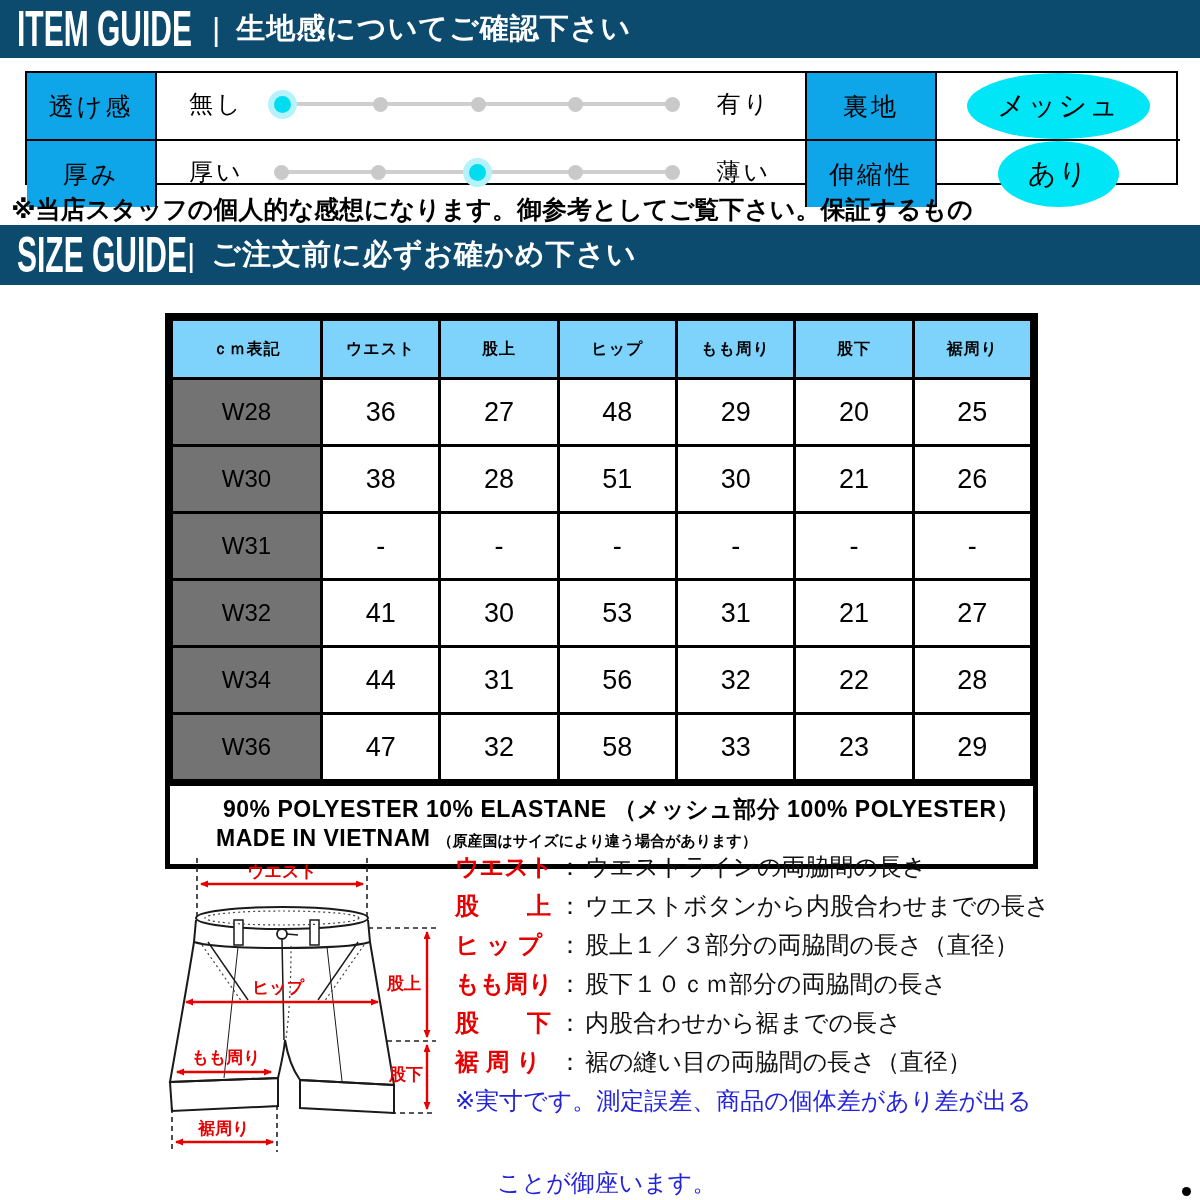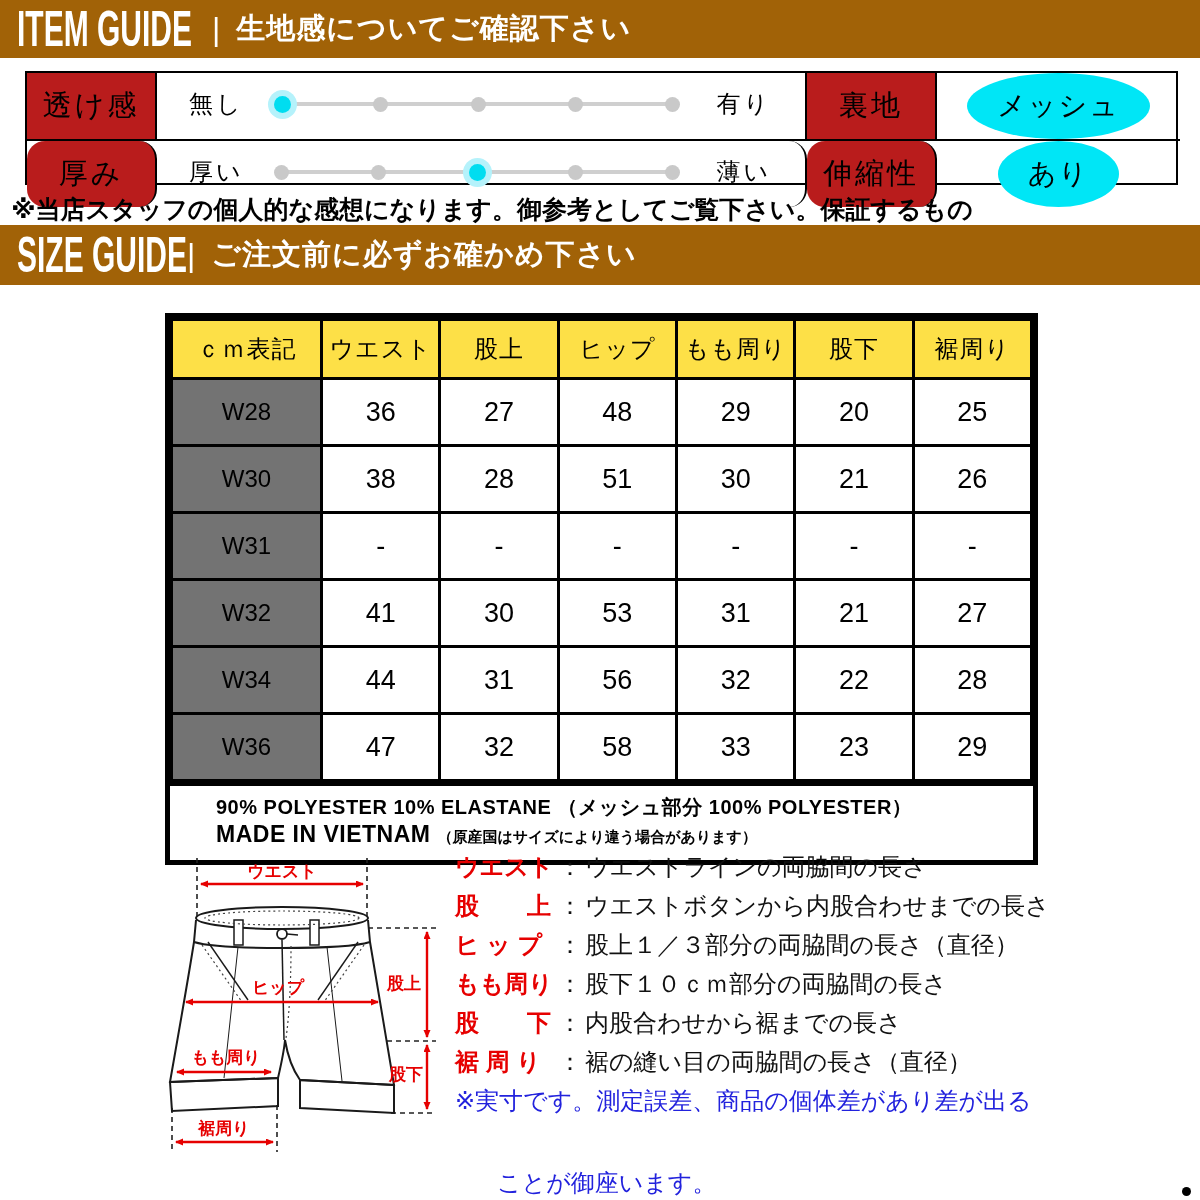--- a/index.html
+++ b/index.html
@@ -1,41 +1,41 @@
 <!DOCTYPE html>
 <html><head>
 <meta charset="utf-8">
 <style>
   html,body{margin:0;padding:0;background:#fff;}
   #page{position:relative;width:1200px;height:1200px;background:#fff;overflow:hidden;
         font-family:"Liberation Sans","DejaVu Sans",sans-serif;color:#000;}
 
   
-  .guide-bar{position:absolute;left:0;width:1200px;background:#a16207;color:#fff;
+  .guide-bar{position:absolute;left:0;width:1200px;background:#0c4a6e;color:#fff;
              display:flex;align-items:center;}
   #item-bar{top:0;height:58px;}
   #size-bar{top:225px;height:60px;}
   .bar-title-box{margin-left:17px;overflow:visible;white-space:nowrap;}
   #item-bar .bar-title-box{width:185px;}
   #size-bar .bar-title-box{width:160px;}
   .bar-title{display:inline-block;font-size:50px;font-weight:bold;line-height:1;
              transform:scaleX(0.60);transform-origin:left center;letter-spacing:0px;}
   .bar-divider{font-size:32px;font-weight:normal;margin:0 16px 0 10px;}
   .bar-subtitle{font-size:29px;font-weight:bold;letter-spacing:1px;}
 
   
   #item-table{position:absolute;left:25px;top:71px;width:1153px;height:114px;
               display:grid;grid-template-columns:130px 650px 130px 243px;
               grid-template-rows:1fr 1fr;border:2px solid #000;box-sizing:border-box;}
   #item-table>div{border-right:2px solid #000;border-bottom:2px solid #000;
                   display:flex;align-items:center;box-sizing:border-box;}
   #item-table>div:nth-child(4n){border-right:none;}
-  #item-table>div:nth-child(n+5){border-bottom:none;border-radius:18px;}
-  .cell-label,.cell-attr-label{background:#b91c1c;justify-content:center;
-                               font-size:29px;letter-spacing:3px;}
+  #item-table>div:nth-child(n+5){border-bottom:none;}
+  .cell-label,.cell-attr-label{background:#0ea5e9;justify-content:center;
+                               font-size:25px;letter-spacing:3px;}
   .cell-slider{padding:0 34px 4px 32px;justify-content:space-between;}
   .end-label{font-size:24px;letter-spacing:3px;white-space:nowrap;}
   .track{flex:1;position:relative;display:flex;justify-content:space-between;
          align-items:center;margin:0 36px 0 30px;height:30px;}
   .track::before{content:"";position:absolute;left:7px;right:7px;top:50%;height:4px;
                  background:#cfcfcf;transform:translateY(-50%);}
   .dot{width:15px;height:15px;border-radius:50%;background:#c9c9c9;position:relative;z-index:1;}
   .dot.active{width:17px;height:17px;background:#00ddf0;box-shadow:0 0 0 6px #b5f2fb;}
   .cell-attr-value{justify-content:center;}
   .value-pill{background:#00e6f6;border-radius:50%;padding:14px 30px;font-size:28px;
@@ -43,25 +43,25 @@
 
   
   #item-note{position:absolute;top:193px;left:0;width:984px;text-align:center;
              font-size:25px;font-weight:bold;letter-spacing:0px;}
 
   
   #size-table{position:absolute;left:165px;top:313px;width:873px;
               border:5px solid #000;box-sizing:border-box;}
   #size-table table{width:100%;border-collapse:collapse;table-layout:fixed;}
   #size-table th,#size-table td{border:3px solid #000;text-align:center;padding:0;}
-  #size-table th{background:#fde047;height:56px;font-size:24px;font-weight:normal;letter-spacing:1px;}
+  #size-table th{background:#7dd3fc;height:56px;font-size:16px;font-weight:bold;letter-spacing:1px;}
   #size-table td{height:64px;font-size:27px;font-weight:normal;background:#fff;}
   #size-table td.size-col{background:#737373;font-size:24px;}
   .material{border-top:4px solid #000;padding:8px 6px 12px 46px;background:#fff;}
-  .material-line1{font-size:20px;font-weight:bold;letter-spacing:0.5px;}
+  .material-line1{font-size:23px;font-weight:bold;letter-spacing:0.5px;text-align:center;}
   .material-line2{font-size:23px;font-weight:bold;letter-spacing:0.5px;}
   .material-line2 .small-note{font-size:15px;font-weight:bold;letter-spacing:0px;margin-top:7px;}
 
   
   #diagram{position:absolute;left:150px;top:850px;width:310px;height:335px;}
 
   
   #definitions{position:absolute;left:455px;top:847px;width:745px;}
   .def-line{height:39px;display:flex;align-items:center;font-size:24px;white-space:nowrap;}
   .def-term{color:#e60000;font-weight:bold;white-space:pre;display:inline-block;min-width:102px;}

